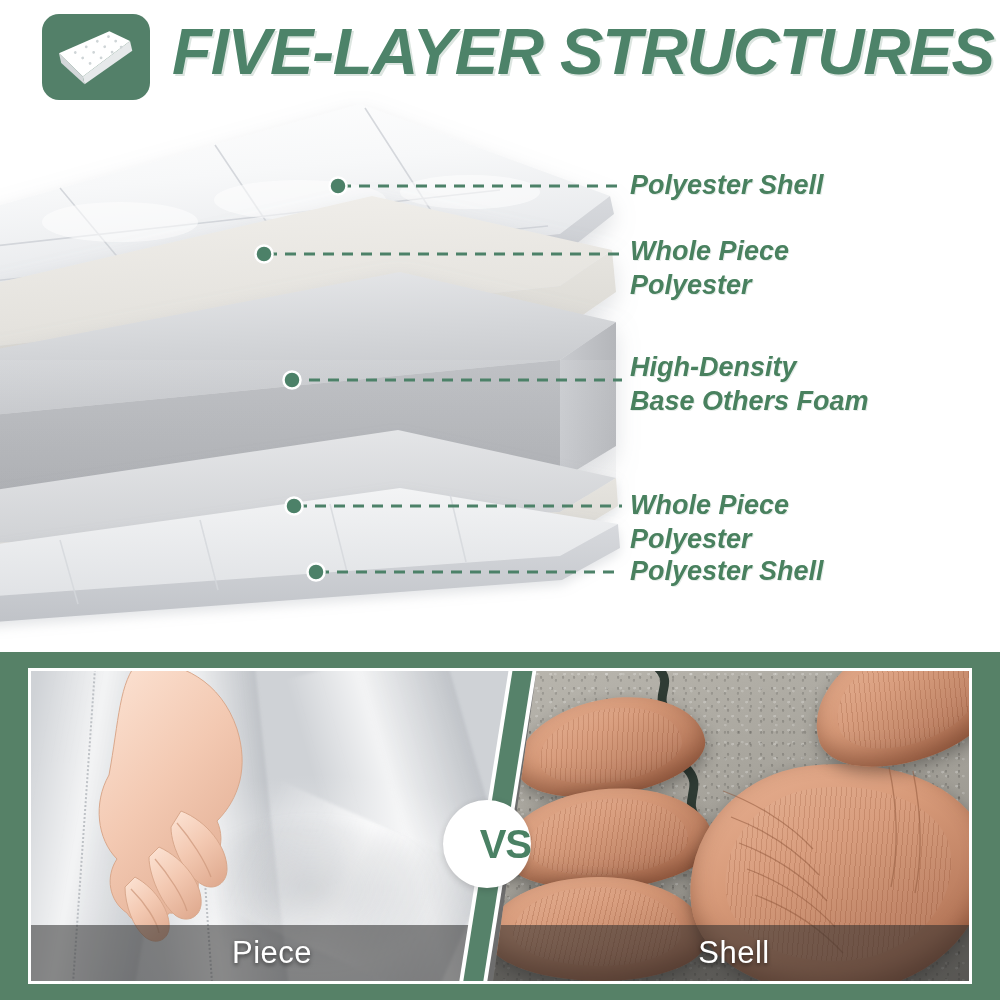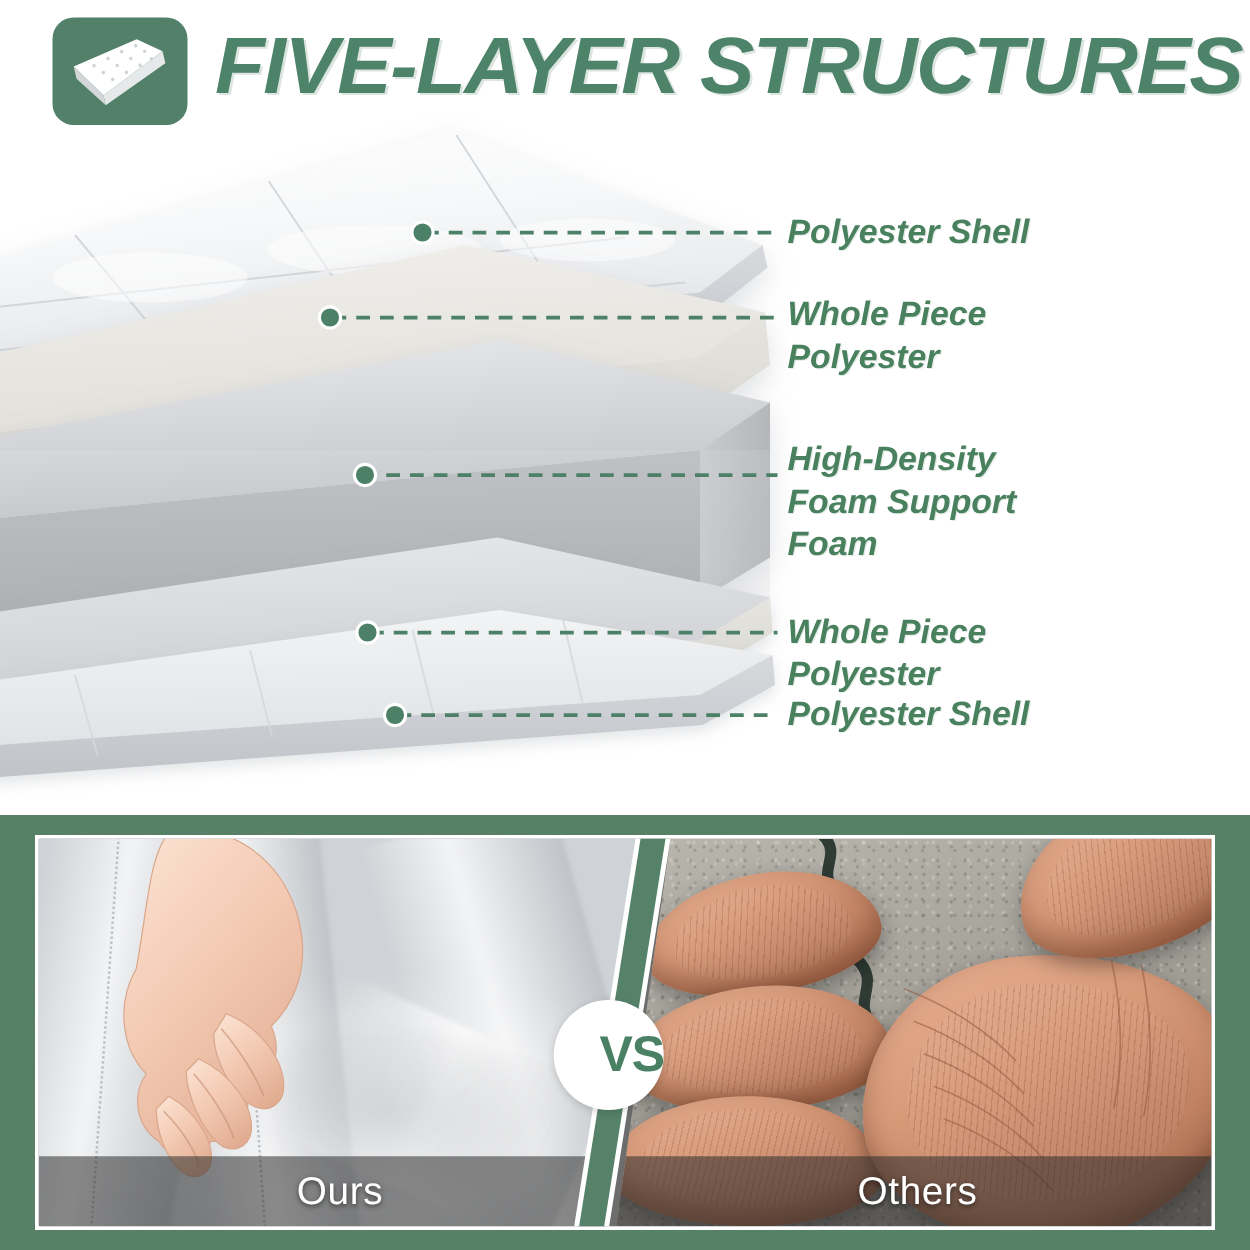--- a/index.html
+++ b/index.html
@@ -376,21 +376,21 @@
         <circle cx="264" cy="254" r="8.5"></circle>
         <circle cx="292" cy="380" r="8.5"></circle>
         <circle cx="294" cy="506" r="8.5"></circle>
         <circle cx="316" cy="572" r="8.5"></circle>
       </g>
     </svg>
 
     <div class="callout c0">Polyester Shell</div>
     <div class="callout c1">Whole Piece Polyester</div>
     <div class="callout c2">High-Density
-Foam Support Foam</div>
+Base Others Foam</div>
     <div class="callout c3">Whole Piece Polyester</div>
     <div class="callout c4">Polyester Shell</div>
   </div>
 
   <div class="header">
     <div class="logo-badge">
       <svg class="logo-mattress" viewBox="0 0 86 54" xmlns="http://www.w3.org/2000/svg">
         <path d="M8 14 L62 4 L80 18 L26 42 Z" fill="#ffffff"></path>
         <path d="M26 42 L80 18 L80 28 L26 50 Z" fill="#e6e9ea"></path>
         <path d="M8 14 L26 42 L26 50 L8 24 Z" fill="#d3d7d9"></path>
@@ -453,21 +453,21 @@
                        C102 256 94 234 94 216 Z"></path>
             </g>
             <g fill="none" stroke="#cf9a7e" stroke-width="1.4" opacity="0.75">
               <path d="M146 152 C160 168 174 190 180 206"></path>
               <path d="M124 188 C138 204 152 226 156 240"></path>
               <path d="M100 218 C114 232 126 250 128 262"></path>
             </g>
           </svg>
         </div>
         <div class="caption-bar ours">
-          <span class="caption-text">Ours</span>
+          <span class="caption-text">Piece</span>
         </div>
       </div>
 
       <div class="panel panel-others">
         <div class="panel-media">
           <div class="others-bg"></div>
           <div class="others-noise"></div>
 
           <svg class="squiggle" style="left:130px; top:-8px; width:200px; height:190px;" viewBox="0 0 200 190">
             <path d="M34 4 C54 22 26 34 48 52 C70 70 40 84 62 104 C84 124 56 138 76 158" stroke="#2f3b34" stroke-width="9" fill="none" stroke-linecap="round"></path>
@@ -487,21 +487,21 @@
               <path d="M238 146 C270 158 302 178 326 204"></path>
               <path d="M246 172 C278 184 310 204 334 230"></path>
               <path d="M254 198 C286 210 318 230 342 256"></path>
               <path d="M262 224 C294 236 326 256 350 282"></path>
               <path d="M396 96 C404 134 406 176 398 216"></path>
               <path d="M420 100 C428 140 430 182 422 222"></path>
             </g>
           </svg>
         </div>
         <div class="caption-bar others">
-          <span class="caption-text">Others</span>
+          <span class="caption-text">Shell</span>
         </div>
       </div>
 
       <div class="divider-edge left"></div>
       <div class="divider"></div>
       <div class="divider-edge right"></div>
     </div>
   </div>
 
   <div class="vs-badge">

